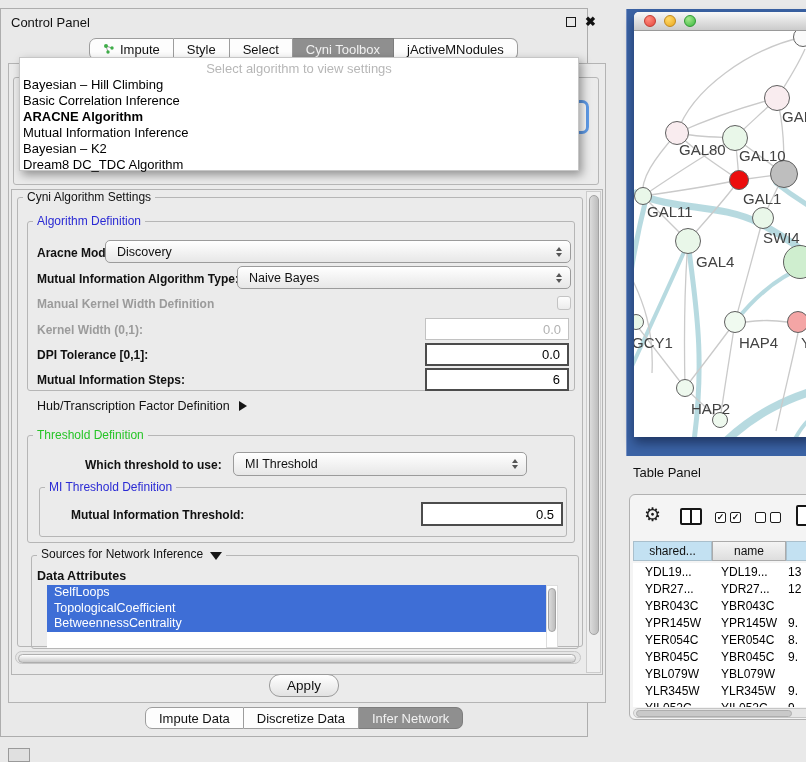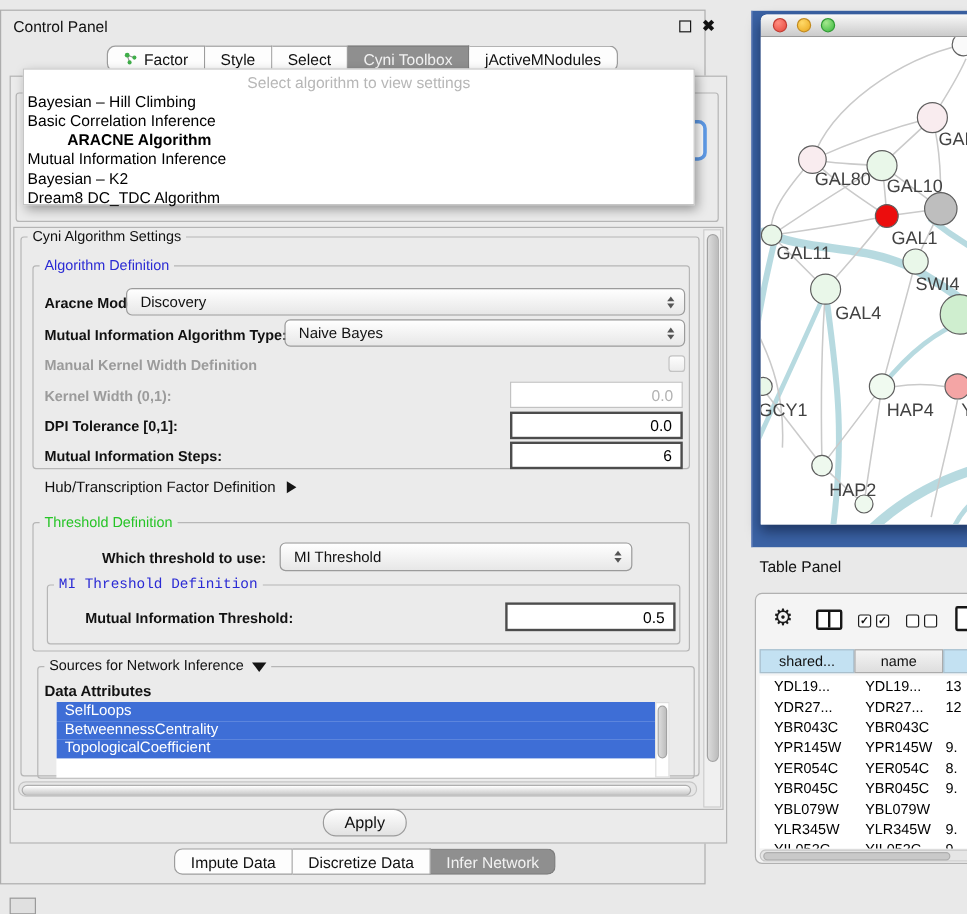--- a/index.html
+++ b/index.html
@@ -83,21 +83,21 @@
     <div class="tabbar" style="left:88px;top:29px;" id="top-tabs">
         <div class="tab">
           <span class="ticon">
             <svg width="12" height="12" viewBox="0 0 12 12">
               <path d="M3 3 L9 5 M3 3 L5 9" stroke="#9a9a9a" stroke-width="1"></path>
               <circle cx="3" cy="3" r="2" fill="#3fae49"></circle>
               <circle cx="9" cy="5" r="1.7" fill="#3fae49"></circle>
               <circle cx="5" cy="9" r="1.7" fill="#3fae49"></circle>
             </svg>
           </span>
-          <span>Factor</span>
+          <span>Impute</span>
         </div>
         <div class="tab">
           <span>Style</span>
         </div>
         <div class="tab">
           <span>Select</span>
         </div>
         <div class="tab sel">
           <span>Cyni Toolbox</span>
         </div>
@@ -111,21 +111,21 @@
     <div class="groupbox" style="left:12px;top:68px;width:586px;height:108px;"></div>
 
     <div class="abs" style="left:558px;top:91px;width:24px;height:28px;border:3px solid #5f9be8;border-radius:7px;background:#fff;z-index:10;"></div>
 
 
     <div id="algo-dd" style="top:48px;">
       <div class="dd-placeholder">Select algorithm to view settings</div>
       <div id="algo-items">
           <div class="dd-item" style="top: 19px;">Bayesian – Hill Climbing</div>
           <div class="dd-item" style="top: 35px;">Basic Correlation Inference</div>
-          <div class="dd-item bold" style="top: 51px; margin-left: 33px;">ARACNE Algorithm</div>
+          <div class="dd-item bold" style="top: 51px;">ARACNE Algorithm</div>
           <div class="dd-item" style="top: 67px;">Mutual Information Inference</div>
           <div class="dd-item" style="top: 83px;">Bayesian – K2</div>
           <div class="dd-item" style="top: 99px;">Dream8 DC_TDC Algorithm</div>
         </div>
     </div>
 
     <div class="panelbox" style="left:10px;top:180px;width:592px;height:486px;background:#ebebeb;"></div>
     <div class="sb-track-v" style="left:585px;top:182px;width:15px;height:482px;">
       <div class="sb-thumb-v" style="left:1.5px;top:3px;width:10px;height:440px;"></div>
     </div>
@@ -177,32 +177,32 @@
     <div class="lbl" style="left:84px;top:449px;">Which threshold to use:</div>
     <div class="combo" style="left:232px;top:443px;width:294px;height:24px;">
       <span>MI Threshold</span>
       <span class="spin">
           <span class="tri-u"></span>
           <span class="tri-dn"></span>
         </span>
     </div>
 
     <div class="groupbox" style="left:38px;top:478px;width:528px;height:50px;"></div>
-    <div class="grouptitle gt-blue" style="left:44px;top:472px;font-family:Liberation Mono, monospace;">MI Threshold Definition</div>
+    <div class="grouptitle gt-blue" style="left:44px;top:472px;">MI Threshold Definition</div>
     <div class="lbl" style="left:46px;top:499px;margin-left:24px;">Mutual Information Threshold:</div>
     <div class="field" style="left:420px;top:493px;width:142px;height:24px;">0.5</div>
 
     <div class="groupbox" style="left:30px;top:546px;width:548px;height:94px;"></div>
     <div class="grouptitle" style="left:36px;top:539px;"><span>Sources for Network Inference</span><span class="tri-down-lg"></span></div>
     <div class="lbl" style="left:36px;top:560px;font-size:12.5px;">Data Attributes</div>
 
     <div id="attr-list" style="top:576px;">
         <div class="attr-item">SelfLoops</div>
+        <div class="attr-item">TopologicalCoefficient</div>
         <div class="attr-item">BetweennessCentrality</div>
-        <div class="attr-item">TopologicalCoefficient</div>
       </div>
     <div class="sb-track-v" style="left:545px;top:576px;width:12px;height:63px;background:#fff;border-color:#ddd;">
       <div class="sb-thumb-v" style="left:1px;top:2px;width:8px;height:44px;"></div>
     </div>
 
     <div class="push-btn" style="left:268px;top:665px;width:70px;height:23px;">Apply</div>
 
     <div class="tabbar" style="left:144px;top:698px;" id="bottom-tabs">
         <div class="tab">
           <span>Impute Data</span>

